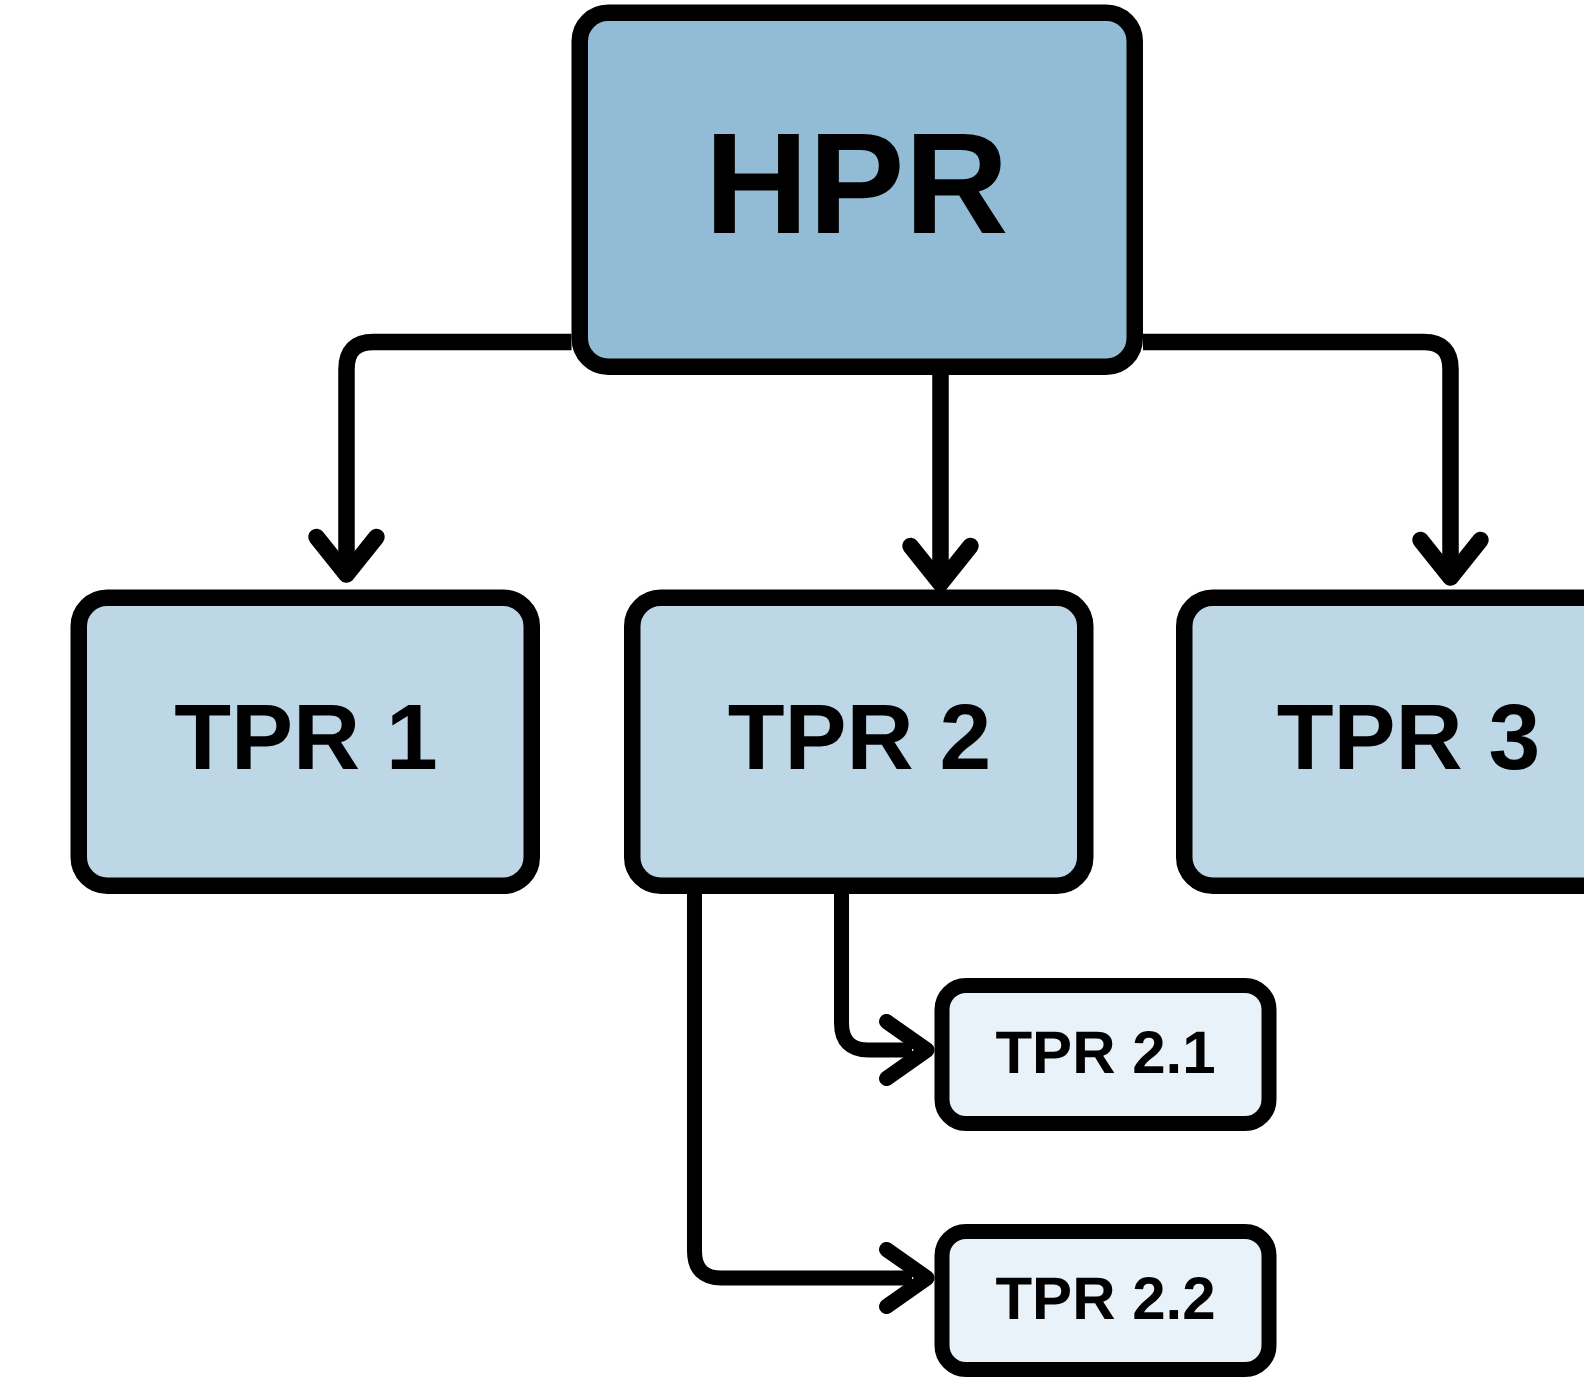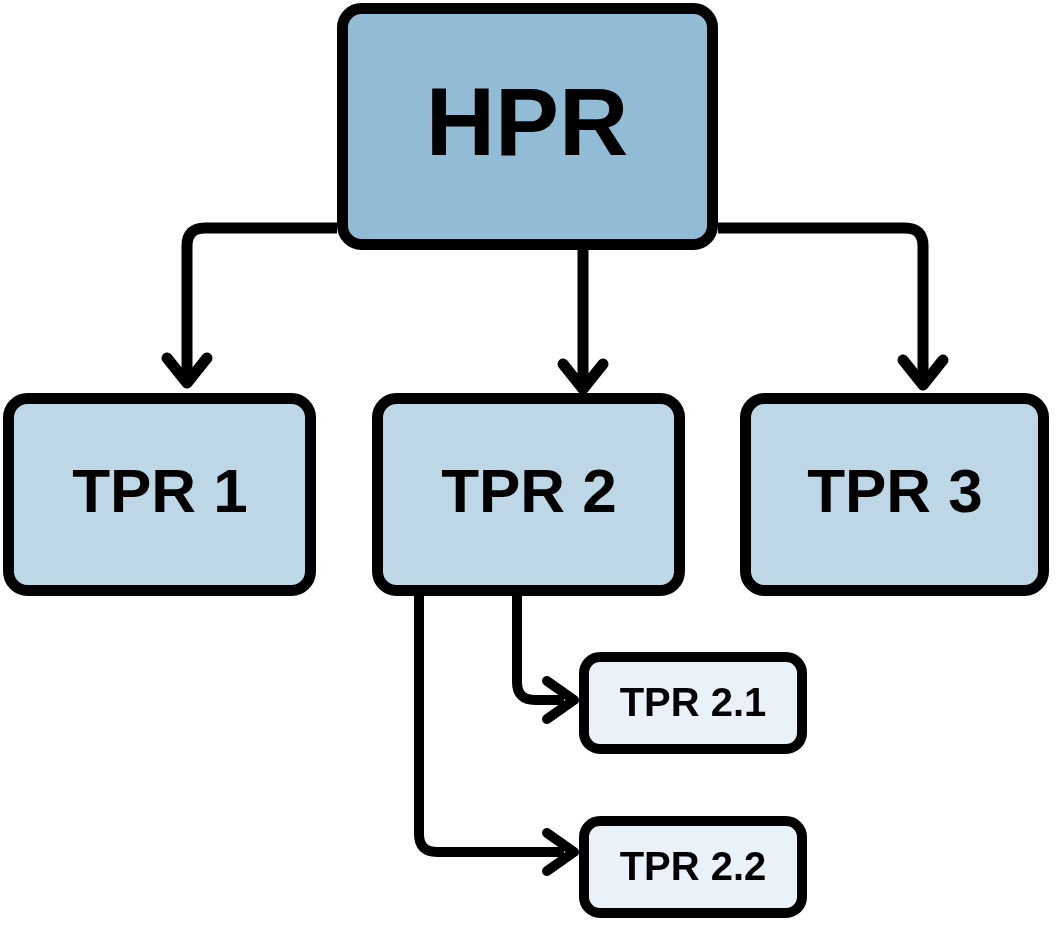--- a/index.html
+++ b/index.html
@@ -11,20 +11,21 @@
     width: 1056px;
     height: 928px;
     font-family: "Liberation Sans", sans-serif;
     overflow: hidden;
   }
   #diagram-root {
     position: relative;
     width: 972px;
     height: 928px;
     background: #ffffff;
+    margin-left: 44px;
   }
   #diagram-svg {
     position: absolute;
     top: 0;
     left: 0;
     width: 1056px;
     height: 928px;
     display: block;
   }
   .node-label {

